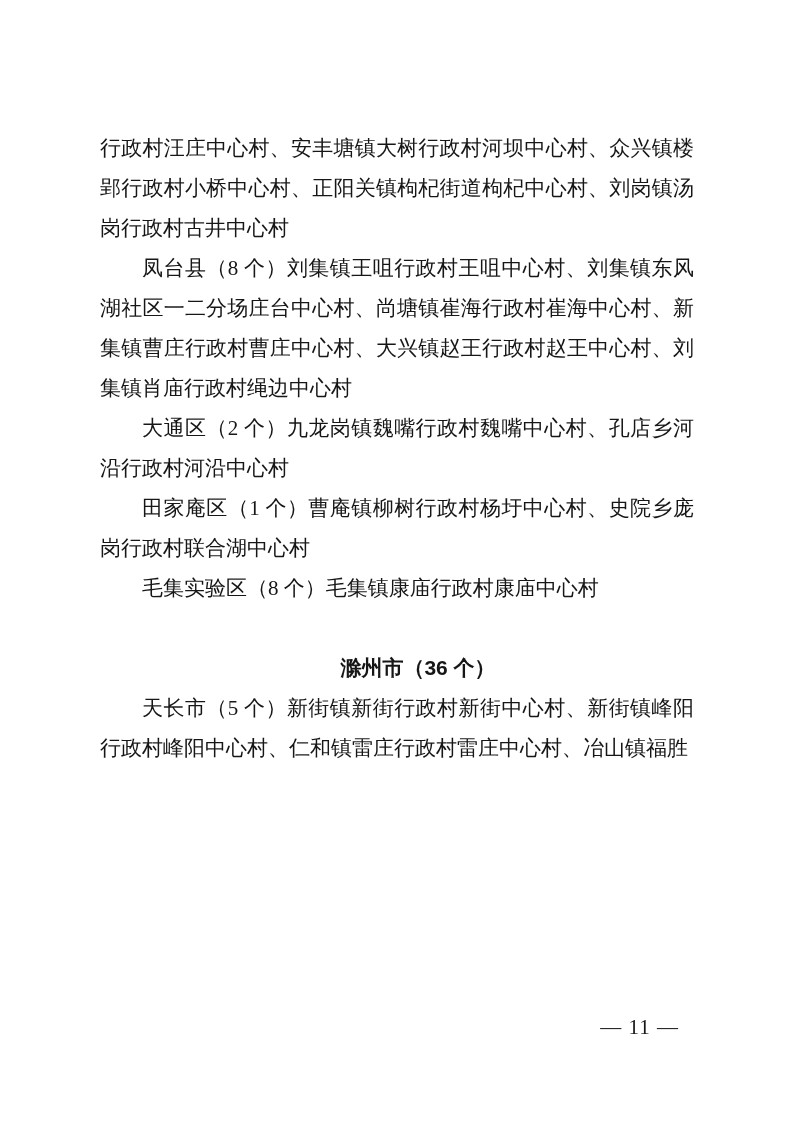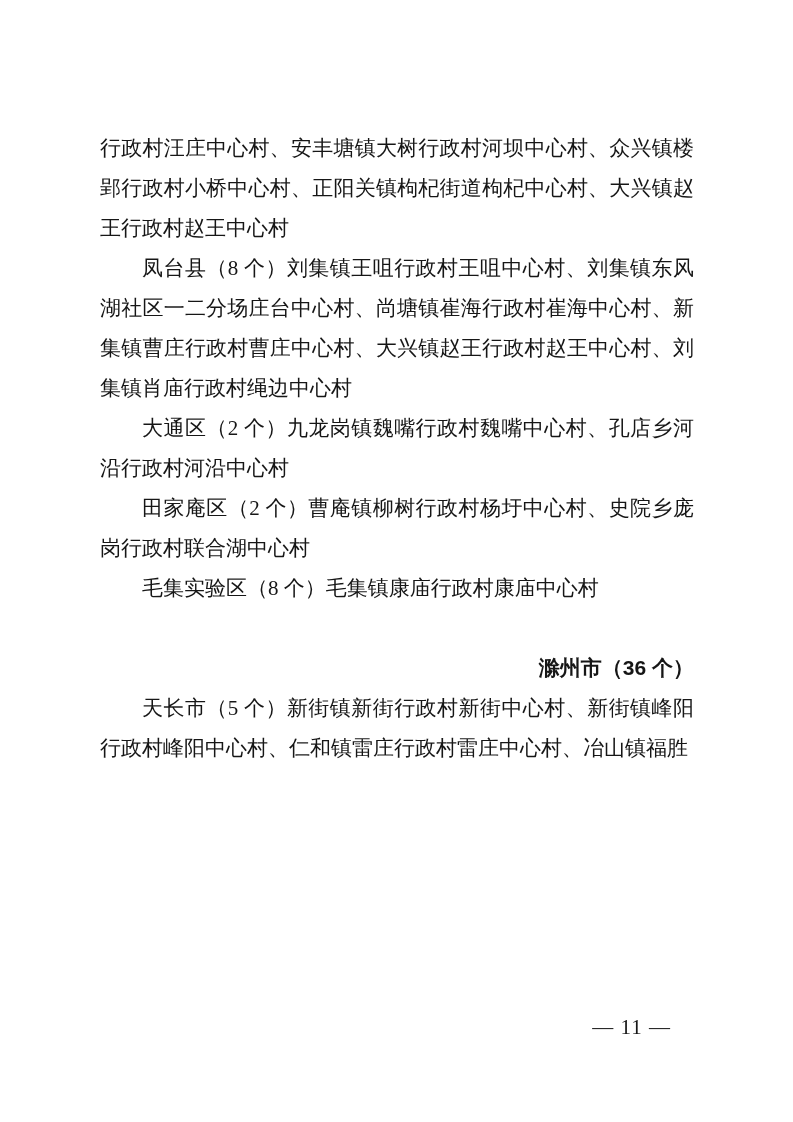--- a/index.html
+++ b/index.html
@@ -27,42 +27,42 @@
     line-height: 40px;
     text-align: justify;
     text-justify: inter-ideograph;
   }
   p.para.indent {
     text-indent: 2em;
   }
   p.para.heading {
     font-weight: bold;
     font-family: "Liberation Sans", "DejaVu Sans", sans-serif;
-    text-align: right;
+    text-align: center;
   }
   p.para.space-before {
     margin-top: 40px;
   }
   .page-number {
     position: absolute;
     top: 1013px;
-    right: 122px;
+    right: 114px;
     font-size: 21px;
     line-height: 28px;
     letter-spacing: 1px;
     white-space: nowrap;
     text-align: center;
   }
 </style>
 </head>
 <body>
 
 <div class="doc-body">
-    <p class="para">行政村汪庄中心村、安丰塘镇大树行政村河坝中心村、众兴镇楼郢行政村小桥中心村、正阳关镇枸杞街道枸杞中心村、大兴镇赵王行政村赵王中心村</p>
+    <p class="para">行政村汪庄中心村、安丰塘镇大树行政村河坝中心村、众兴镇楼郢行政村小桥中心村、正阳关镇枸杞街道枸杞中心村、刘岗镇汤岗行政村古井中心村</p>
     <p class="para indent">凤台县（8 个）刘集镇王咀行政村王咀中心村、刘集镇东风湖社区一二分场庄台中心村、尚塘镇崔海行政村崔海中心村、新集镇曹庄行政村曹庄中心村、大兴镇赵王行政村赵王中心村、刘集镇肖庙行政村绳边中心村</p>
     <p class="para indent">大通区（2 个）九龙岗镇魏嘴行政村魏嘴中心村、孔店乡河沿行政村河沿中心村</p>
-    <p class="para indent">田家庵区（2 个）曹庵镇柳树行政村杨圩中心村、史院乡庞岗行政村联合湖中心村</p>
+    <p class="para indent">田家庵区（1 个）曹庵镇柳树行政村杨圩中心村、史院乡庞岗行政村联合湖中心村</p>
     <p class="para indent">毛集实验区（8 个）毛集镇康庙行政村康庙中心村</p>
     <p class="para heading indent space-before">滁州市（36 个）</p>
     <p class="para indent">天长市（5 个）新街镇新街行政村新街中心村、新街镇峰阳行政村峰阳中心村、仁和镇雷庄行政村雷庄中心村、冶山镇福胜</p>
   </div>
 
 <div class="page-number">— 11 —</div>
 
 </body></html>

